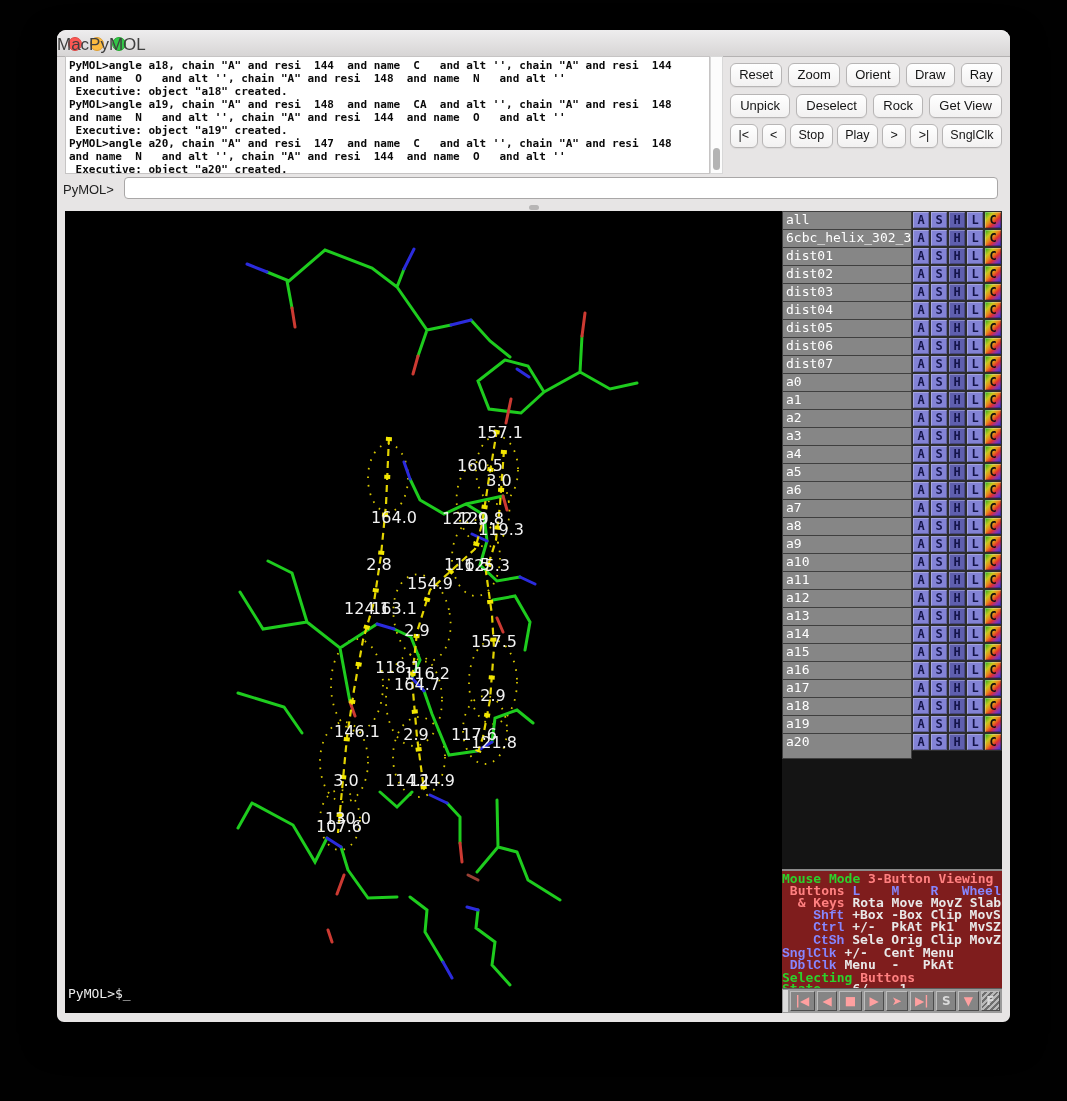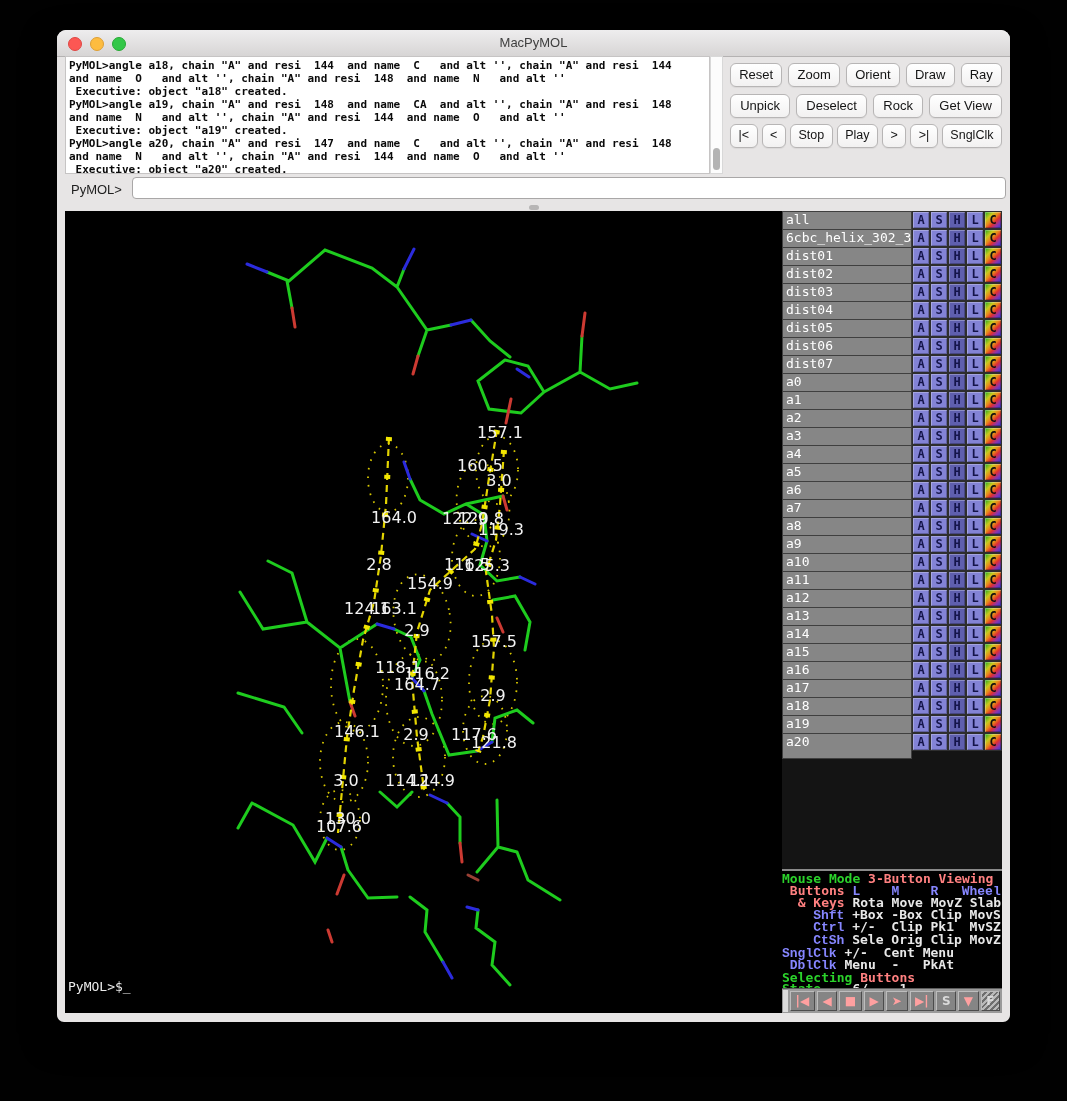--- a/index.html
+++ b/index.html
@@ -17,22 +17,22 @@
     position:absolute;left:0;top:0;right:0;height:26px;
     background:linear-gradient(#eeedee,#d7d5d5);
     border-bottom:1px solid #b4b2b2;border-radius:9px 9px 0 0;
   }
   .lights{position:absolute;left:11px;top:7px;display:flex;gap:8px;}
   .light{width:12px;height:12px;border-radius:50%;}
   .light.red{background:#fc5753;border:1px solid #df4744;}
   .light.yellow{background:#fdbc40;border:1px solid #de9f34;}
   .light.green{background:#33c748;border:1px solid #27aa35;}
   .title{
-    position:absolute;left:0;right:0;top:5px;text-align:center;
-    font-size:13px;color:#3f3f3f;
+    position:absolute;left:0;right:0;top:5px;
+    font-size:17px;color:#3f3f3f;
   }
   
   .console{
     position:absolute;left:8px;top:26px;width:645px;height:118px;
     background:#ffffff;border:1px solid #c6c4c4;box-sizing:border-box;
     overflow:hidden;
   }
   .console pre{
     margin:0;padding:2px 3px;
     font:bold 11px/13px "DejaVu Sans Mono",monospace;color:#0a0a0a;
@@ -55,34 +55,34 @@
     border:1px solid #b7b5b5;border-radius:6px;
     font-size:13px;color:#141414;white-space:nowrap;padding:0 6px;
     box-shadow:0 1px 1px rgba(0,0,0,.06);cursor:default;
   }
   .btnrow.r3 .mac-btn{padding:0 4px;font-size:12.5px;}
   .hslider{
     position:absolute;top:132px;left:6px;right:12px;height:4px;
     background:#c7c5c5;border-top:1px solid #a5a3a3;border-radius:2px;
   }
   
-  .promptrow{position:absolute;left:12px;top:146px;width:937px;height:26px;}
+  .promptrow{position:absolute;left:4px;top:146px;width:937px;height:26px;}
   .prompt-label{position:absolute;left:2px;top:6px;font-size:13px;color:#1f1f1f;}
   .prompt-input{
     position:absolute;left:63px;right:0;top:1px;height:22px;box-sizing:border-box;
     background:#fff;border:1px solid #a9a7a7;border-radius:4px;
     font:13px "Liberation Sans",sans-serif;padding:0 6px;outline:none;
   }
   .divider{position:absolute;left:0;right:0;top:174px;height:7px;}
   .divider .dot{width:10px;height:5px;background:#b7b5b5;border-radius:3px;margin:1px auto 0 auto;}
   
   .gl{position:absolute;left:8px;top:181px;width:937px;height:802px;background:#000;}
   .vp-svg{position:absolute;left:0;top:0;}
   .vp-prompt{
-    position:absolute;left:3px;bottom:19px;
+    position:absolute;left:3px;bottom:12px;
     font:13px "DejaVu Sans Mono",monospace;color:#ececec;
   }
   
   .sidebar{position:absolute;left:717px;top:0;width:220px;height:802px;background:#141414;}
   .obj-list{position:absolute;left:0;top:0;right:0;}
   .obj-row{display:flex;height:18px;}
   .obj-name{
     width:130px;box-sizing:border-box;height:26px;
     background:#868686;border:1px solid #3f3f3f;
     font:13px/16px "DejaVu Sans Mono",monospace;color:#fff;
@@ -96,21 +96,21 @@
     text-align:center;cursor:default;
   }
   .obj-btn.h{background:#5f5fae;}
   .obj-btn.c{
     background:linear-gradient(135deg,#1faa1f 0%,#c8c81e 28%,#e88b1a 46%,#e03030 62%,#8a35b0 80%,#2e3fd0 100%);
     color:#101010;
   }
   
   .mousepanel{
     position:absolute;left:0;right:0;top:658px;height:119px;
-    border-top:2px solid #8a8a8a;background:#000000;
+    border-top:2px solid #8a8a8a;background:#7f1d1d;
     overflow:hidden;padding-top:2px;box-sizing:border-box;
   }
   .mm-line{font:bold 13px/11.6px "DejaVu Sans Mono",monospace;white-space:pre;}
   .mm-g{color:#2bd22b;} .mm-s{color:#ff8080;} .mm-b{color:#8686ff;font-family:Liberation Mono, monospace;} .mm-w{color:#e8e8e8;}
   
   .controlbar{
     position:absolute;left:0;right:0;bottom:0;height:25px;background:#9a9a9a;
     border-top:1px solid #5c5c5c;display:flex;align-items:stretch;padding:1px;box-sizing:border-box;
   }
   .cb-sliver{width:5px;background:#dcdcdc;margin-right:1px;}
@@ -540,21 +540,21 @@
             <div class="obj-btn h">H</div>
             <div class="obj-btn">L</div>
             <div class="obj-btn c">C</div>
           </div>
         </div>
       <div class="mousepanel">
           <div class="mm-line"><span class="mm-g">Mouse Mode </span><span class="mm-s">3-Button Viewing</span></div>
           <div class="mm-line"><span class="mm-s"> Buttons </span><span class="mm-b">L    M    R   Wheel</span></div>
           <div class="mm-line"><span class="mm-s">  &amp; Keys </span><span class="mm-w">Rota Move MovZ Slab</span></div>
           <div class="mm-line"><span class="mm-b">    Shft </span><span class="mm-w">+Box -Box Clip MovS</span></div>
-          <div class="mm-line"><span class="mm-b">    Ctrl </span><span class="mm-w">+/-  Clip Pk1  MvSZ</span></div>
+          <div class="mm-line"><span class="mm-b">    Ctrl </span><span class="mm-w">+/-  PkAt Pk1  MvSZ</span></div>
           <div class="mm-line"><span class="mm-b">    CtSh </span><span class="mm-w">Sele Orig Clip MovZ</span></div>
           <div class="mm-line"><span class="mm-b">SnglClk </span><span class="mm-w">+/-  Cent Menu</span></div>
           <div class="mm-line"><span class="mm-b"> DblClk </span><span class="mm-w">Menu  -   PkAt</span></div>
           <div class="mm-line"><span class="mm-g">Selecting </span><span class="mm-s">Buttons</span></div>
           <div class="mm-line"><span class="mm-g">State </span><span class="mm-w">   6/    1</span></div>
         </div>
       <div class="controlbar">
         <div class="cb-sliver"></div>
       <div class="cb-btn">|◀</div>
           <div class="cb-btn">◀</div>

